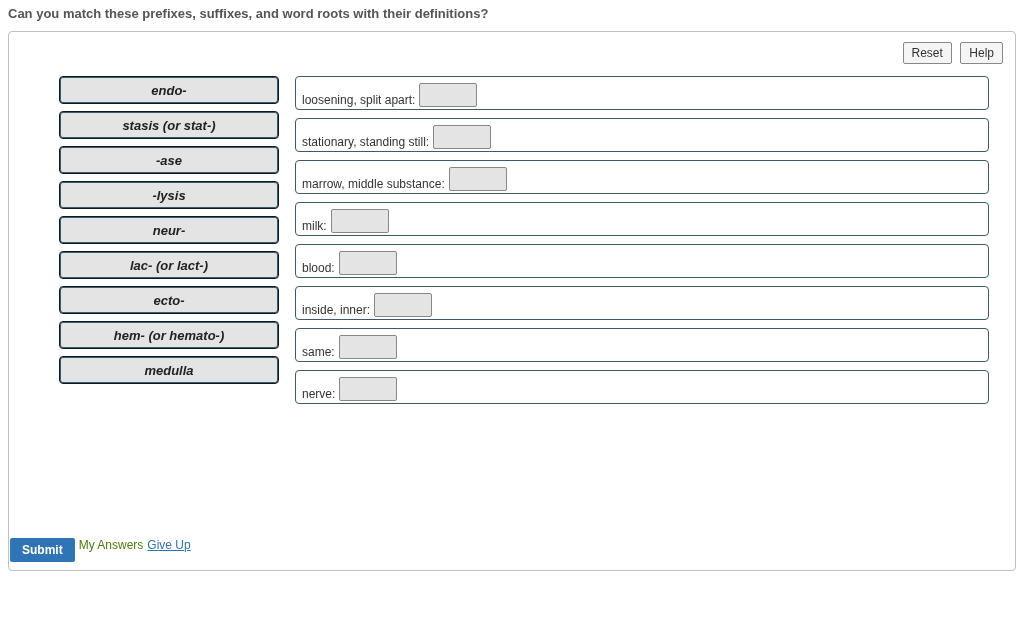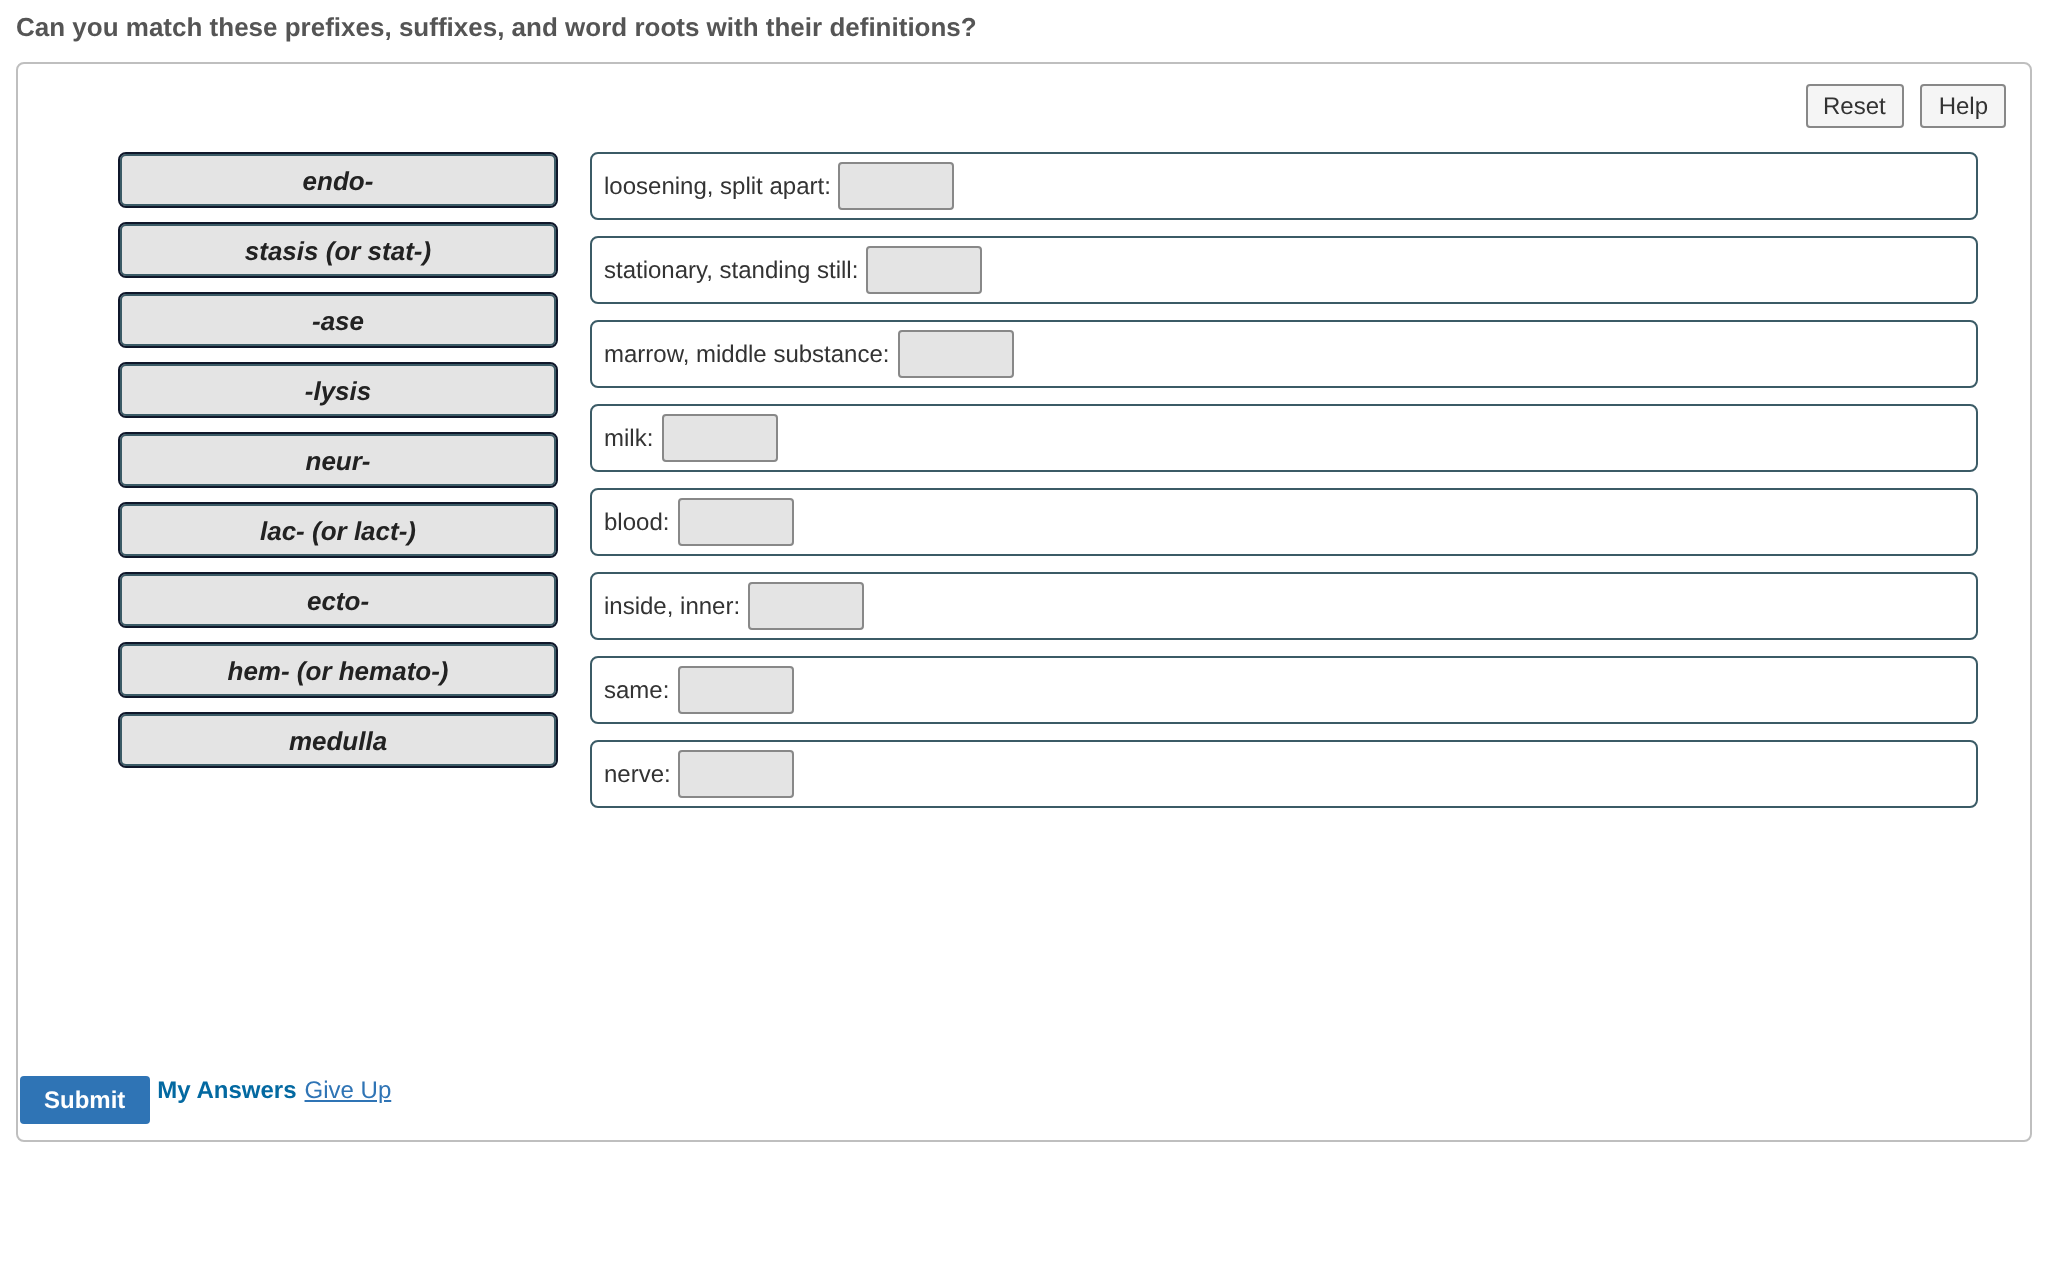--- a/index.html
+++ b/index.html
@@ -5,26 +5,26 @@
 html,body{margin:0;padding:0;font-family:Arial,Helvetica,sans-serif;background:#fff;color:#333}
 .wrap{width:1024px;height:584px;box-sizing:border-box;position:relative}
 .prompt{padding:6px 8px 8px 8px;font-size:13px;font-weight:bold;color:#555}
 .box{border:1px solid #bfbfbf;border-radius:4px;margin:2px 8px 0 8px;padding:14px 18px 74px 18px;position:relative;height:540px;box-sizing:border-box}
 .topbtns{position:absolute;top:10px;right:12px}
 .btn{display:inline-block;background:#f5f5f5;border:1px solid #888;border-radius:2px;padding:3px 8px;font-size:12px;color:#333;cursor:pointer;margin-left:4px}
 .content{display:flex;margin-top:30px}
 .left{width:220px;margin-right:16px;margin-left:32px}
 .right{flex:1;margin-right:8px}
 .chip{display:flex;align-items:center;justify-content:center;height:26px;border:1px solid #0f172a;border-radius:4px;background:#e4e4e4;color:#222;font-size:13px;font-style:italic;font-weight:bold;margin-bottom:7px;cursor:grab;box-shadow:0 0 0 1px #3b5b66 inset}
-.defrow{display:flex;align-items:center;border:1px solid #3b5b66;border-radius:4px;background:#fff;padding:2px 4px;margin-bottom:8px;min-height:28px}
+.defrow{display:flex;align-items:flex-end;border:1px solid #3b5b66;border-radius:4px;background:#fff;padding:2px 4px;margin-bottom:8px;min-height:28px}
 .deftext{font-size:12px;color:#333;padding:0 4px 0 2px;white-space:nowrap}
 .slot{width:56px;height:22px;border:1px solid #888;background:#e4e4e4;border-radius:2px}
 .footer{position:absolute;left:10px;bottom:22px;display:flex;align-items:flex-start;gap:4px}
 .submit{background:#2f74b5;color:#fff;border:none;padding:5px 12px;font-size:12px;font-weight:bold;border-radius:2px;cursor:pointer}
-.myans{font-size:12px;color:#0369a1;font-weight:bold}
+.myans{font-size:12px;color:#4d7c0f;font-weight:normal}
 .giveup{font-size:12px;color:#2f74b5;font-weight:normal;text-decoration:underline;cursor:pointer}
 </style>
 </head>
 <body>
 <div class="wrap">
 
 <div class="prompt">Can you match these prefixes, suffixes, and word roots with their definitions?</div>
 
 <div class="box">
   <div class="topbtns">

